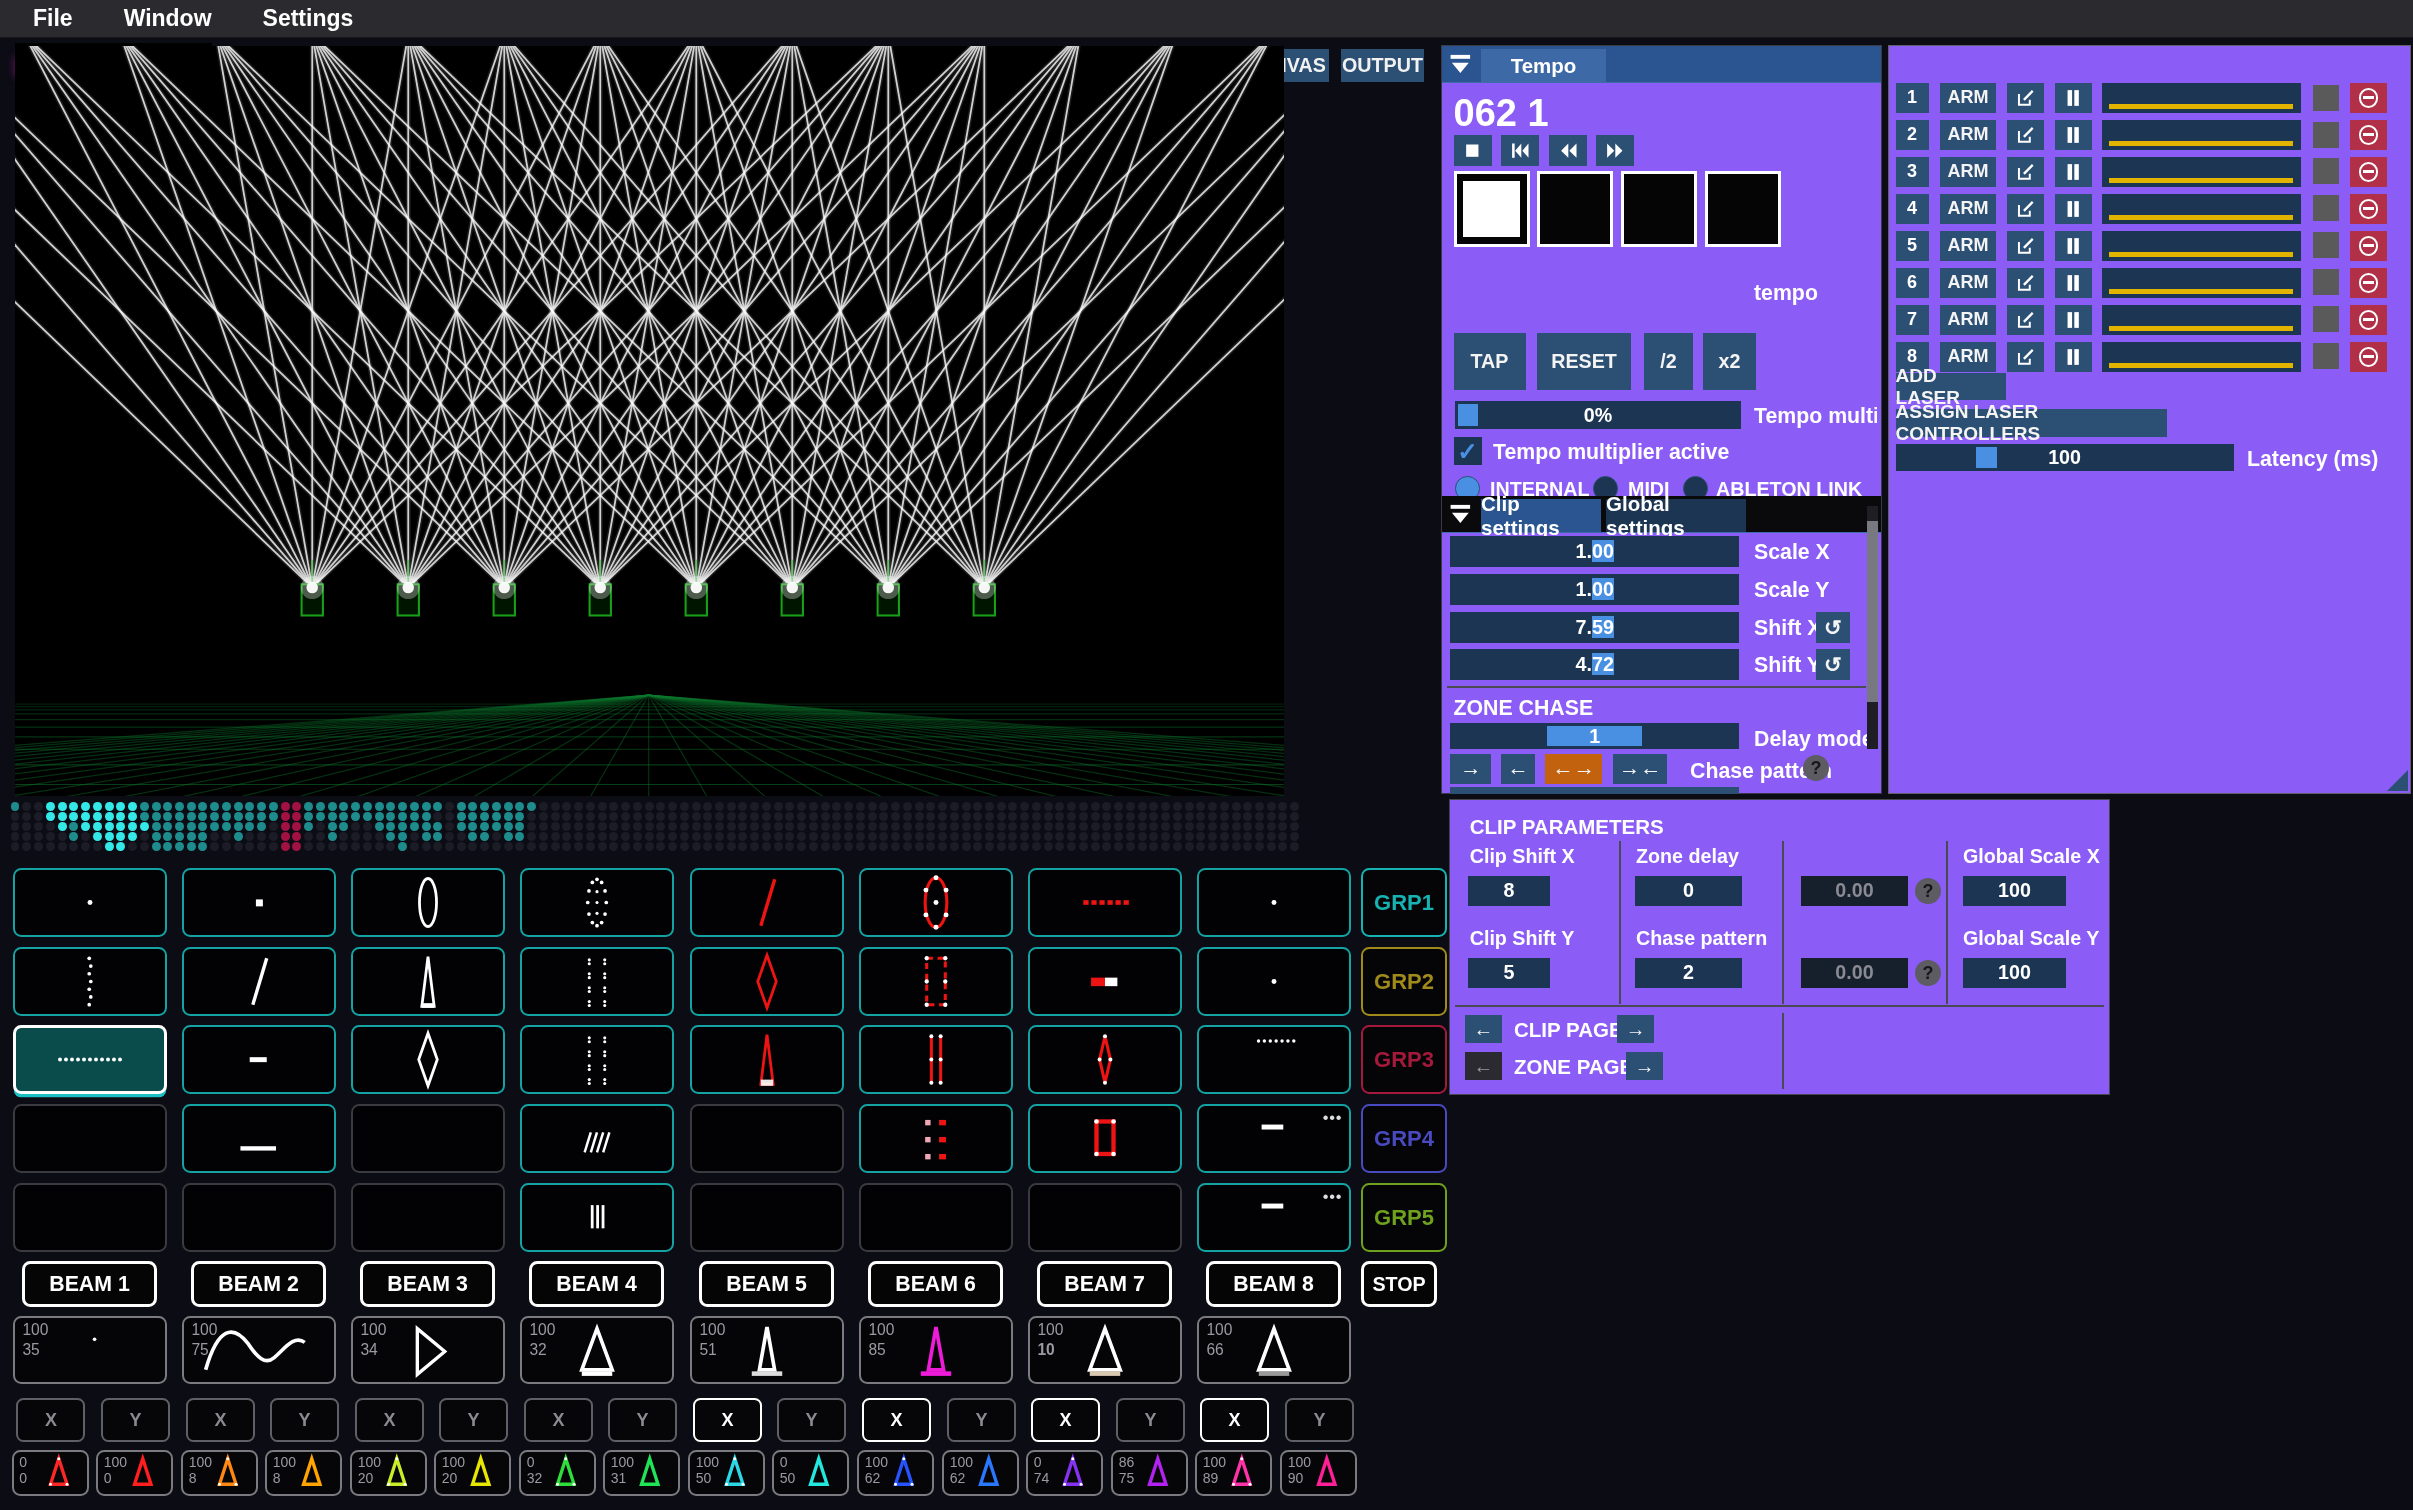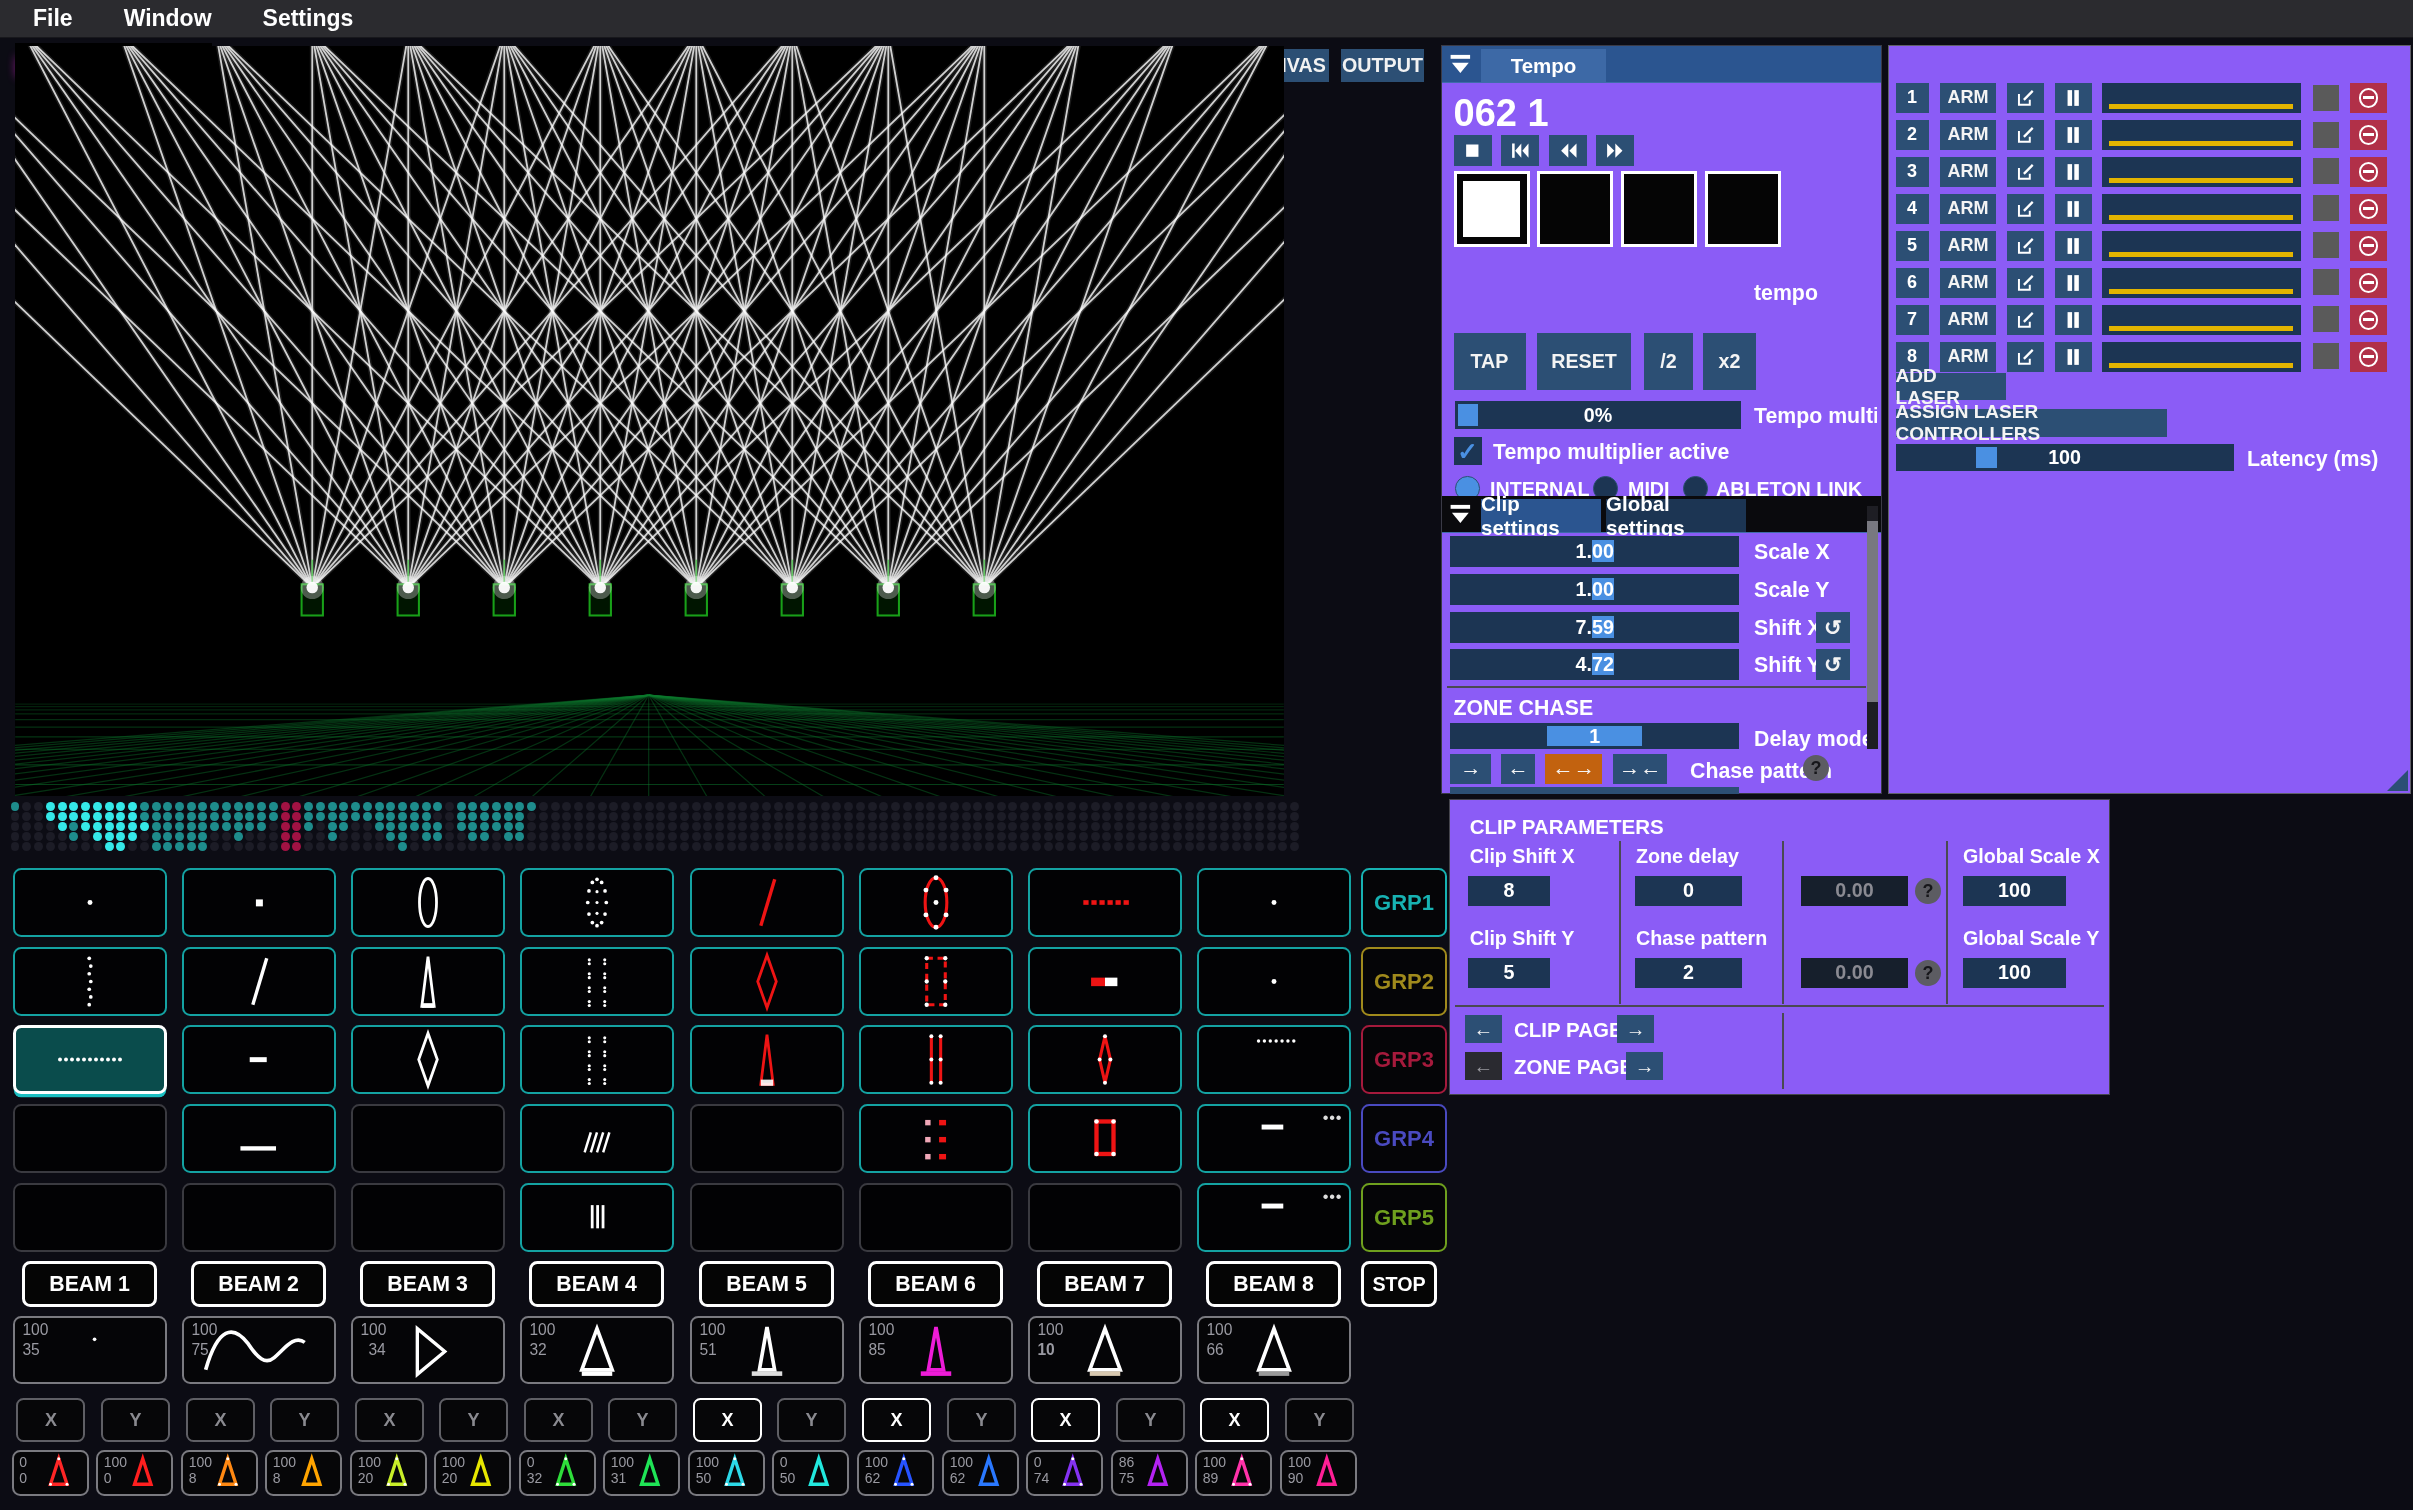--- a/index.html
+++ b/index.html
@@ -1260,21 +1260,21 @@
     </div>
     <div class="wavecell" style="left: 182px; top: 1316px; width: 154px; height: 68px;">
       <div class="wnum" style="top: 3.3px;">100</div>
       <div class="wnum" style="top: 23px;">75</div>
       <svg viewBox="0 0 94 42" style="position:absolute;left:0;top:0;width:100%;height:100%">
         <path d="M12 34 C 20 6, 30 4, 40 17 C 46 26, 51 31, 57 26 C 64 20, 70 11, 77 16" fill="none" stroke="#ffffff" stroke-width="2.4"></path>
       </svg>
     </div>
     <div class="wavecell" style="left: 351px; top: 1316px; width: 154px; height: 68px;">
       <div class="wnum" style="top: 3.3px;">100</div>
-      <div class="wnum" style="top: 23px; margin-left: 8px;">34</div>
+      <div class="wnum" style="top: 23px;">34</div>
       <svg viewBox="0 0 94 42" style="position:absolute;left:0;top:0;width:100%;height:100%">
         <polygon points="40,7 40,37 58,22" fill="none" stroke="#ffffff" stroke-width="2.2"></polygon>
       </svg>
     </div>
     <div class="wavecell" style="left: 520px; top: 1316px; width: 154px; height: 68px;">
       <div class="wnum" style="top: 3.3px;">100</div>
       <div class="wnum" style="top: 23px;">32</div>
       <svg viewBox="0 0 94 42" style="position:absolute;left:0;top:0;width:100%;height:100%">
         <polygon points="47,7 37,34 57,34" fill="none" stroke="#ffffff" stroke-width="2.4"></polygon>
         <line x1="37" y1="36.5" x2="57" y2="36.5" stroke="#ffffff" stroke-width="3"></line>

